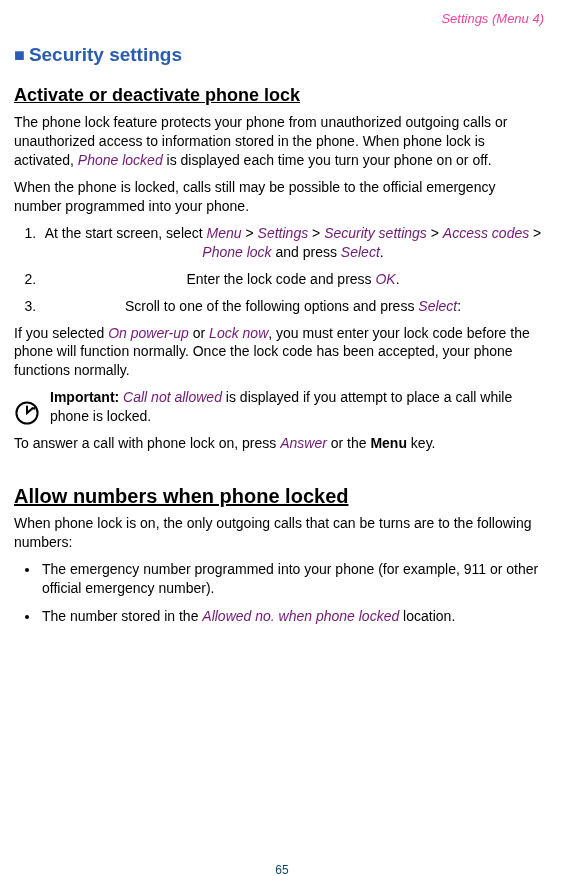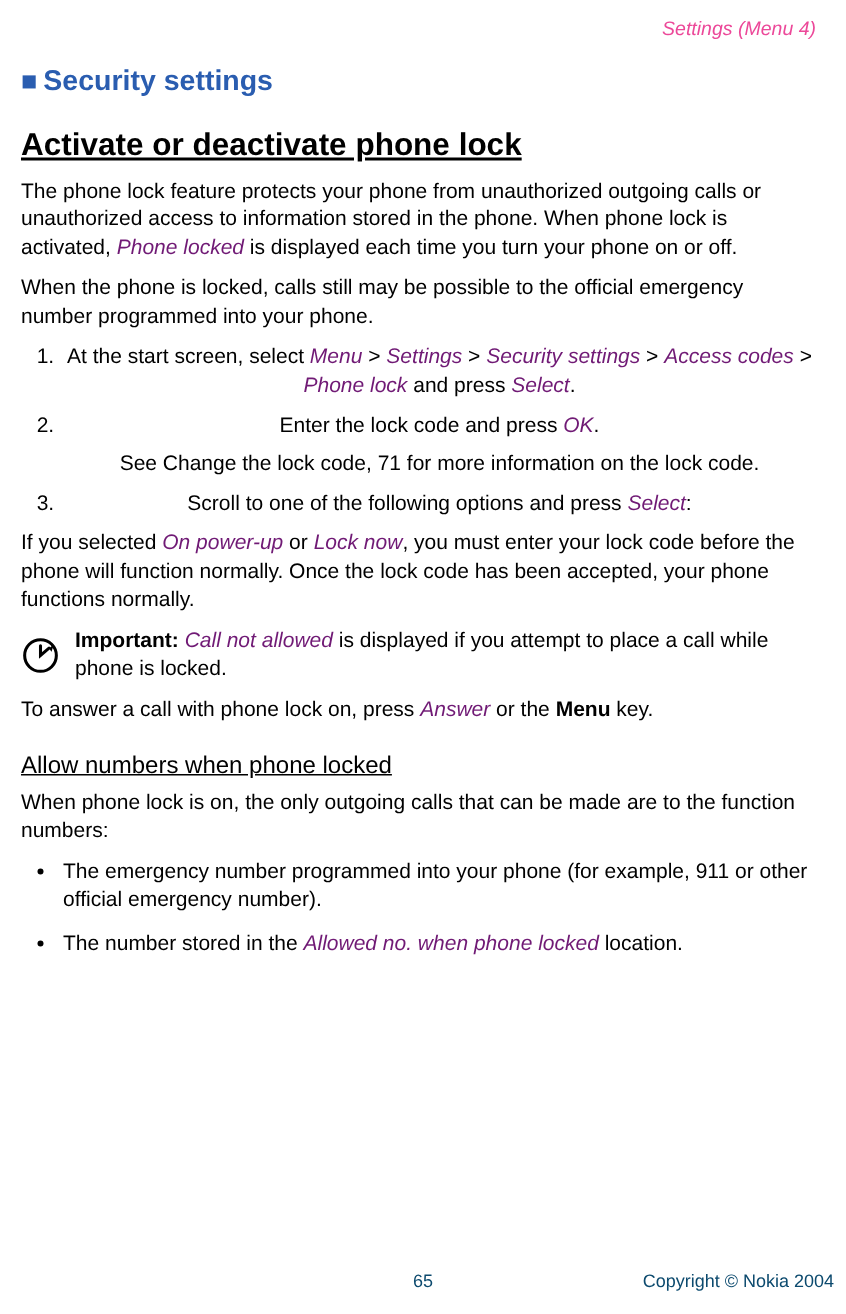--- a/index.html
+++ b/index.html
@@ -28,38 +28,38 @@
   }
   .section-title .square {
     color: #2a5db0;
     font-size: 18px;
     margin-right: 4px;
   }
   .section-title .title-text {
     color: #2a5db0;
   }
   .subheading {
-    font-size: 21px;
+    font-size: 18px;
     font-weight: bold;
     text-decoration: underline;
     margin-bottom: 6px;
   }
   .subheading2 {
-    font-size: 16px;
-    font-weight: normal;
+    font-size: 20px;
+    font-weight: bold;
     text-decoration: underline;
-    margin-top: 18px;
+    margin-top: 30px;
     margin-bottom: 4px;
   }
   p { margin-bottom: 8px; }
   .blue-ital { color: #701a75; font-style: italic; }
   ol { list-style: decimal; padding-left: 26px; margin-bottom: 8px; text-align: center; }
   ol li { margin-bottom: 8px; padding-left: 2px; }
   ol li p { margin-top: 6px; }
-  .important-row { display: flex; align-items: center; margin-bottom: 8px; margin-top: 4px; }
+  .important-row { display: flex; align-items: flex-end; margin-bottom: 8px; margin-top: 4px; }
   .important-icon { flex: 0 0 auto; width: 26px; height: 26px; margin-right: 10px; margin-top: 2px; }
   .important-text { flex: 1; }
   ul.bullets { list-style: disc; padding-left: 26px; }
   ul.bullets li { margin-bottom: 10px; padding-left: 2px; }
   .footer {
     position: absolute;
     bottom: 14px;
     left: 0;
     right: 0;
     padding: 0 8px;
@@ -86,21 +86,20 @@
 </p>
 
 <p>When the phone is locked, calls still may be possible to the official emergency number programmed into your phone.</p>
 
 <ol>
   <li>
     <span>At the start screen, select </span><span class="blue-ital">Menu</span><span> &gt; </span><span class="blue-ital">Settings</span><span> &gt; </span><span class="blue-ital">Security settings</span><span> &gt; </span><span class="blue-ital">Access codes</span><span> &gt; </span><span class="blue-ital">Phone lock</span><span> and press </span><span class="blue-ital">Select</span><span>.</span>
   </li>
   <li>
     <span>Enter the lock code and press </span><span class="blue-ital">OK</span><span>.</span>
-    <p>See Change the lock code, 71 for more information on the lock code.</p>
   </li>
   <li>
     <span>Scroll to one of the following options and press </span><span class="blue-ital">Select</span><span>:</span>
   </li>
 </ol>
 
 <p>
   <span>If you selected </span><span class="blue-ital">On power-up</span><span> or </span><span class="blue-ital">Lock now</span><span>, you must enter your lock code before the phone will function normally. Once the lock code has been accepted, your phone functions normally.</span>
 </p>
 
@@ -114,25 +113,24 @@
     <b>Important:</b><span> </span><span class="blue-ital">Call not allowed</span><span> is displayed if you attempt to place a call while phone is locked.</span>
   </div>
 </div>
 
 <p>
   <span>To answer a call with phone lock on, press </span><span class="blue-ital">Answer</span><span> or the </span><b>Menu</b><span> key.</span>
 </p>
 
 <div class="subheading2">Allow numbers when phone locked</div>
 
-<p>When phone lock is on, the only outgoing calls that can be made are to the function numbers:</p>
+<p>When phone lock is on, the only outgoing calls that can be turns are to the following numbers:</p>
 
 <ul class="bullets">
   <li>The emergency number programmed into your phone (for example, 911 or other official emergency number).</li>
   <li>
     <span>The number stored in the </span><span class="blue-ital">Allowed no. when phone locked</span><span> location.</span>
   </li>
 </ul>
 
 <div class="footer">
   <span class="page">65</span>
-  <span class="copy">Copyright © Nokia 2004</span>
 </div>
 
 </body></html>

